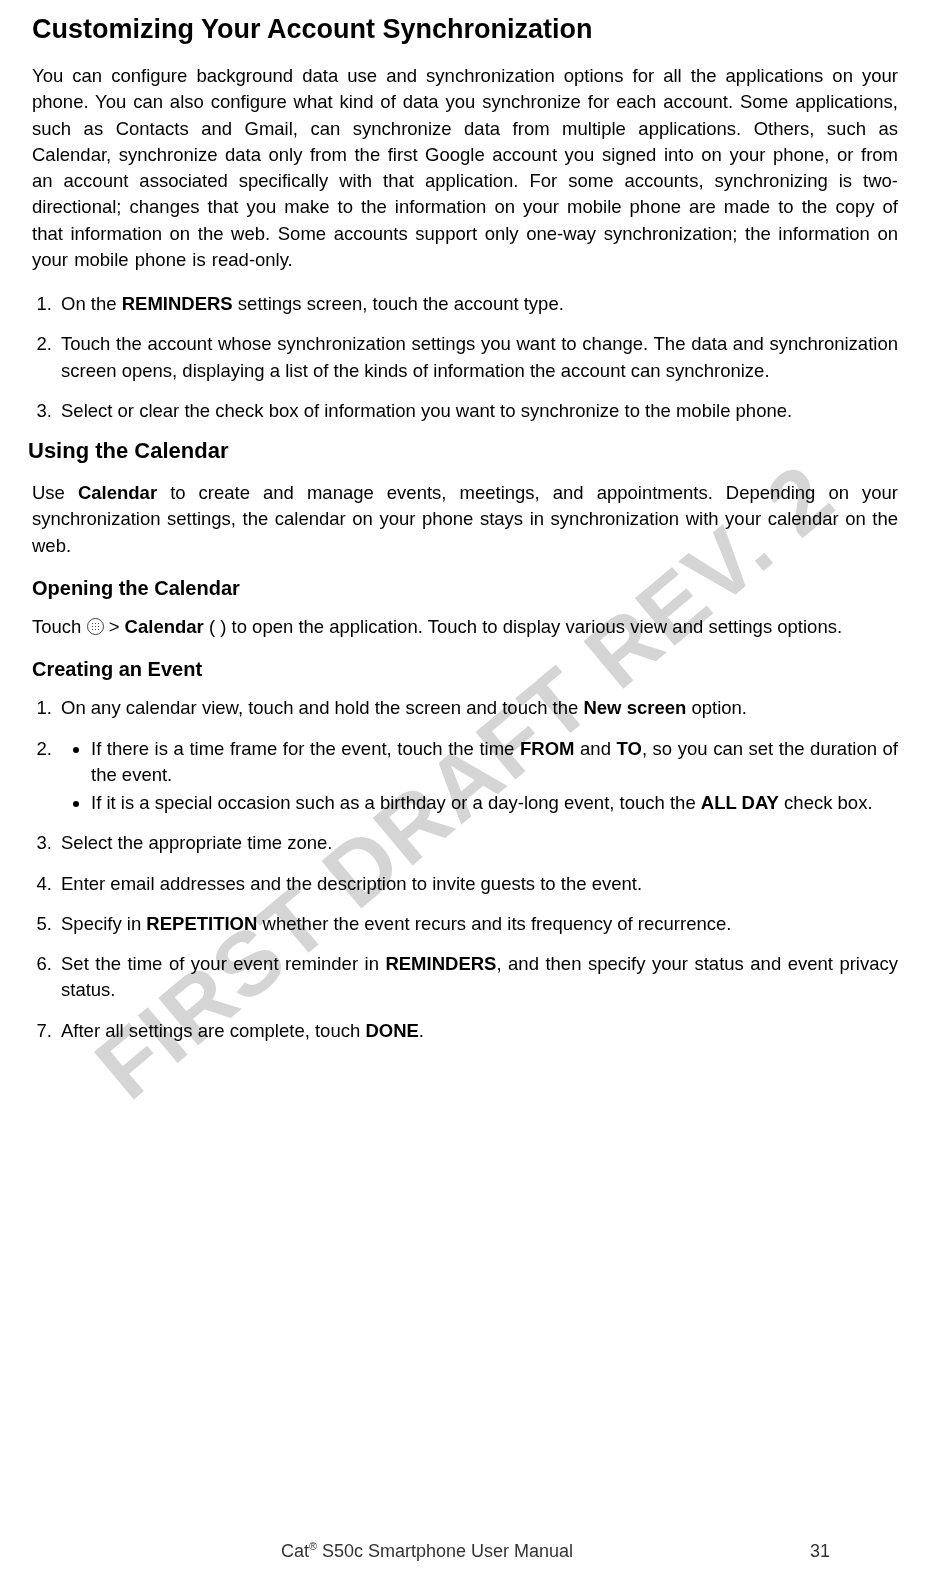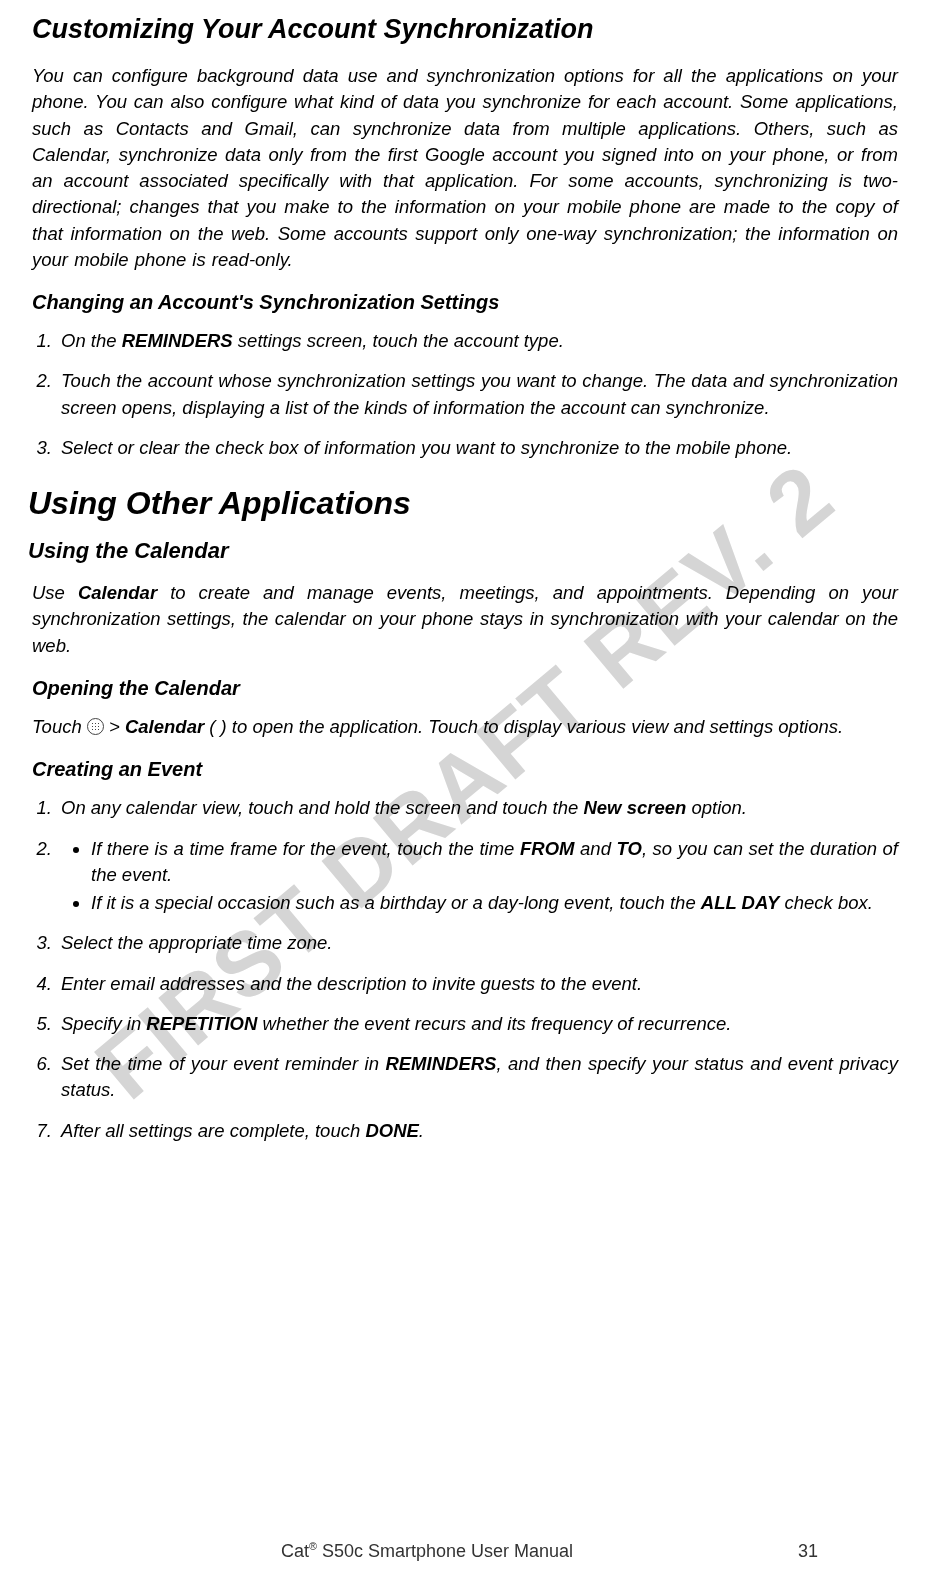--- a/index.html
+++ b/index.html
@@ -27,21 +27,20 @@
     font-weight: 900;
     color: #d5d5d5;
     white-space: nowrap;
     pointer-events: none;
     z-index: 0;
     letter-spacing: 2px;
   }
   .content {
     position: relative;
     z-index: 1;
-    font-style: italic;
   }
   h2.section {
     font-size: 27px;
     font-weight: 900;
     margin: 0 0 18px 0;
     padding-top: 14px;
   }
   h1.major {
     font-size: 32px;
     font-weight: 900;
@@ -111,49 +110,47 @@
     position: absolute;
     bottom: 22px;
     left: 0;
     width: 854px;
     text-align: center;
     font-size: 18px;
     color: #333;
   }
   .footer .pg {
     position: absolute;
-    right: 36px;
+    right: 24px;
     bottom: 0;
     font-size: 18px;
   }
   sup { font-size: 0.6em; }
 </style>
 </head>
 <body>
 
 <div class="page">
   <div class="watermark">FIRST DRAFT REV. 2</div>
 
   <div class="content">
 
     <h2 class="section">Customizing Your Account Synchronization</h2>
 
     <p class="body justify-wide" style="word-spacing:1px;">You can configure background data use and synchronization options for all the applications on your phone. You can also configure what kind of data you synchronize for each account. Some applications, such as Contacts and Gmail, can synchronize data from multiple applications. Others, such as Calendar, synchronize data only from the first Google account you signed into on your phone, or from an account associated specifically with that application. For some accounts, synchronizing is two-directional; changes that you make to the information on your mobile phone are made to the copy of that information on the web. Some accounts support only one-way synchronization; the information on your mobile phone is read-only.</p>
 
-    <h3 class="minor">Changing an Account's Synchronization Settings</h3>
 
     <ol class="numlist">
       <li>
         <span>On the </span><span class="b">REMINDERS</span><span> settings screen, touch the account type.</span>
       </li>
       <li>Touch the account whose synchronization settings you want to change. The data and synchronization screen opens, displaying a list of the kinds of information the account can synchronize.</li>
       <li>Select or clear the check box of information you want to synchronize to the mobile phone.</li>
     </ol>
 
-    <h1 class="major">Using Other Applications</h1>
 
     <h2 class="sub">Using the Calendar</h2>
 
     <p class="body">
       <span>Use </span><span class="b">Calendar</span><span> to create and manage events, meetings, and appointments. Depending on your synchronization settings, the calendar on your phone stays in synchronization with your calendar on the web.</span>
     </p>
 
     <h3 class="minor">Opening the Calendar</h3>
 
     <p class="body">

